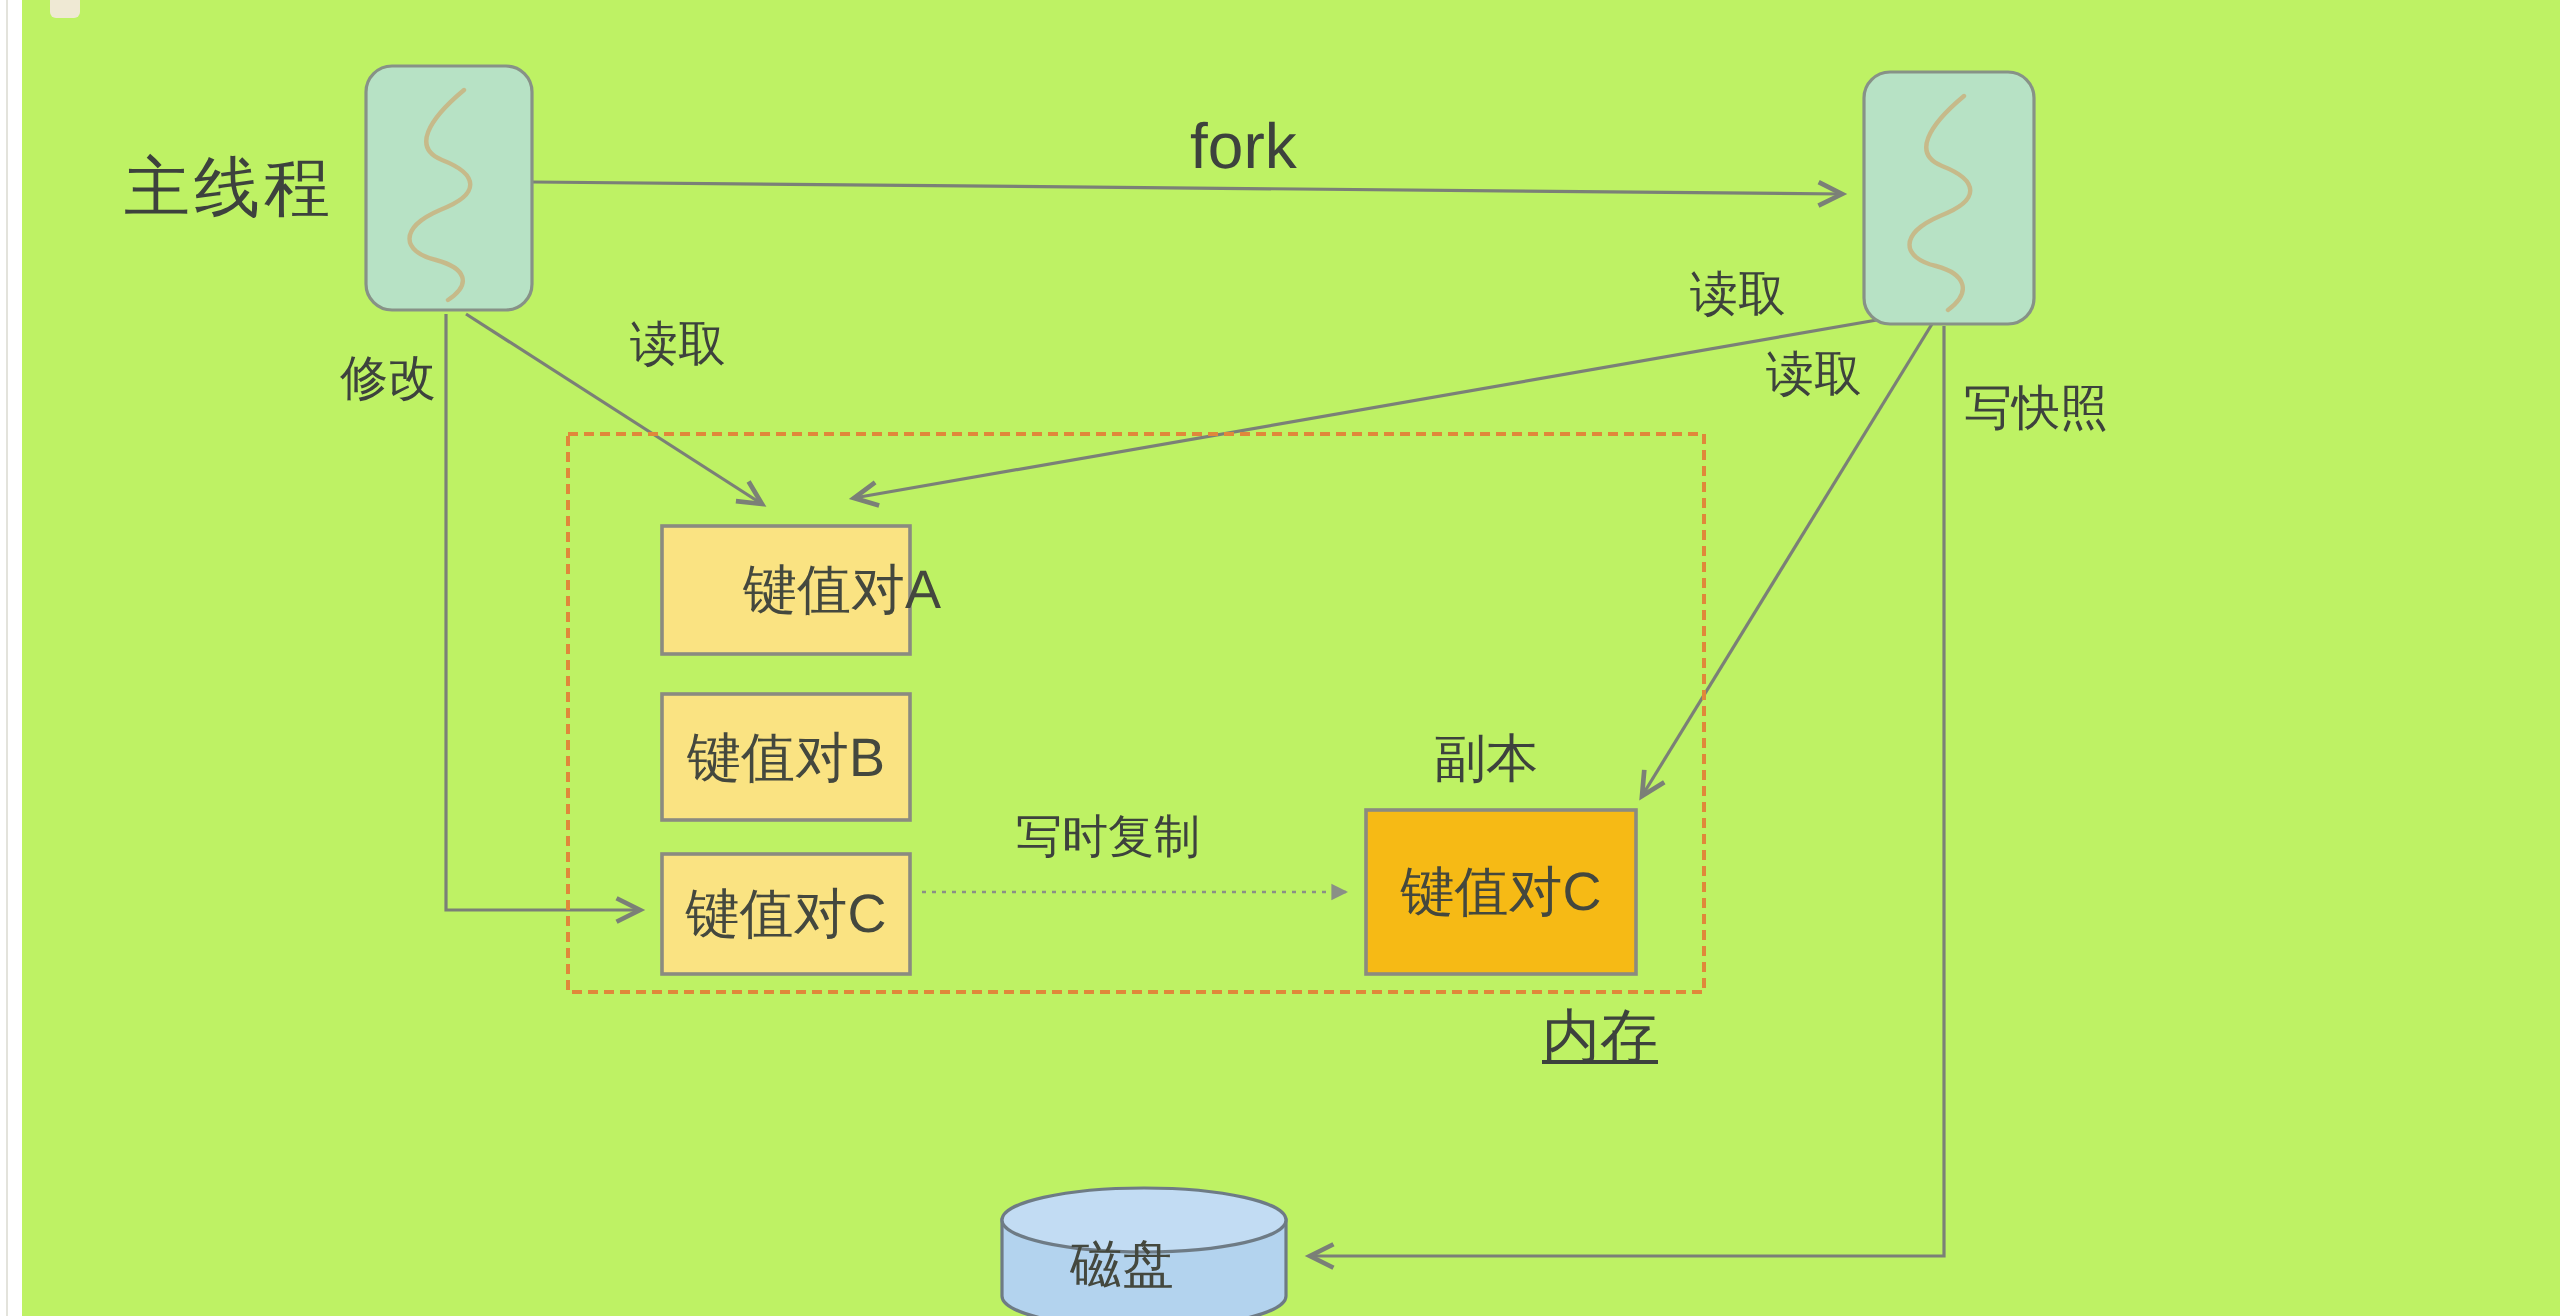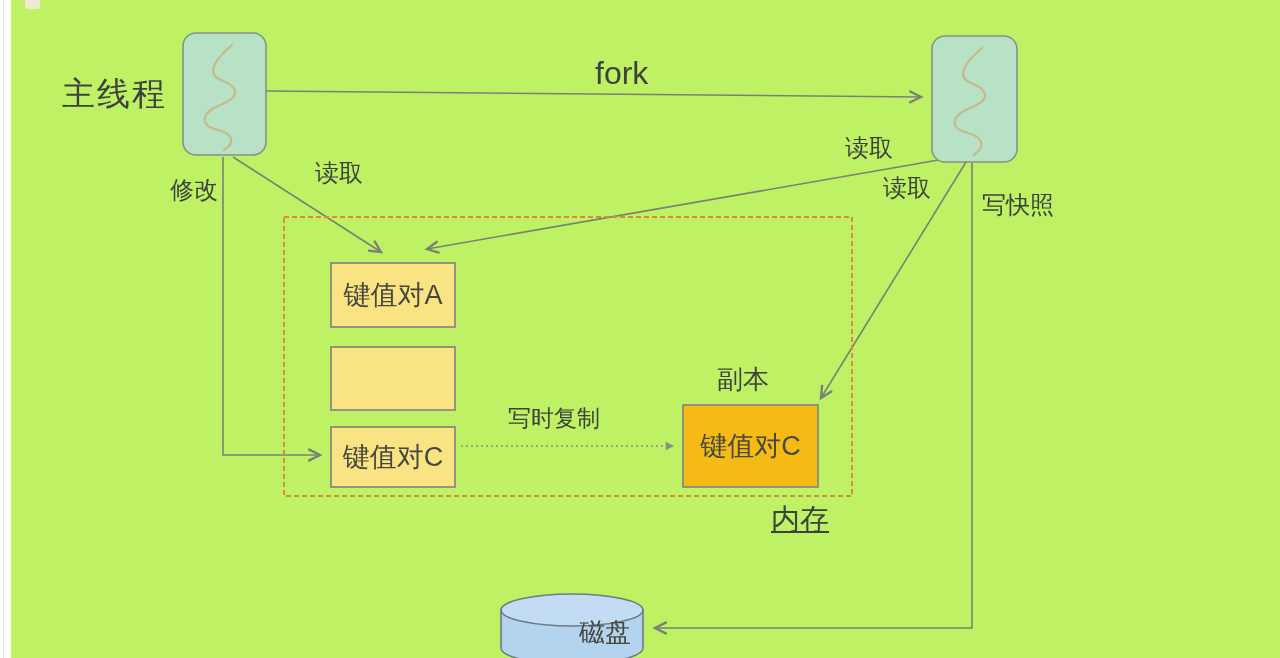--- a/index.html
+++ b/index.html
@@ -31,25 +31,25 @@
   [data-name="fork-label"]            { left:595px; top:56px;  font-size:32px; }
   [data-name="modify-label"]          { left:170px; top:177px; font-size:24px; }
   [data-name="read-main-label"]       { left:315px; top:160px; font-size:24px; }
   [data-name="read-child-upper-label"]{ left:845px; top:135px; font-size:24px; }
   [data-name="read-child-lower-label"]{ left:883px; top:175px; font-size:24px; }
   [data-name="write-snapshot-label"]  { left:982px; top:192px; font-size:24px; }
   [data-name="copy-on-write-label"]   { left:508px; top:406px; font-size:23px; }
   [data-name="copy-caption"]          { left:717px; top:365px; font-size:26px;text-align:right; }
   [data-name="memory-label"]          { left:771px; top:504px; font-size:29px;text-decoration:underline; }
   
-  [data-name="kv-a-label"]   { left:331px; top:263px; width:124px; height:64px; font-size:27px; }
+  [data-name="kv-a-label"]   { left:331px; top:263px; width:124px; height:64px; font-size:27px;padding-left:28px; }
   [data-name="kv-b-label"]   { left:331px; top:347px; width:124px; height:63px; font-size:27px; }
   [data-name="kv-c-label"]   { left:331px; top:427px; width:124px; height:60px; font-size:27px; }
   [data-name="kv-c-copy-label"] { left:683px; top:405px; width:135px; height:82px; font-size:27px; }
-  [data-name="disk-label"]   { left:501px; top:612px; width:120px; height:40px; font-size:26px;padding-left:44px; }
+  [data-name="disk-label"]   { left:501px; top:612px; width:120px; height:40px; font-size:26px; }
   
   [data-name="left-margin-strip"] {
     position:absolute; left:0; top:0; width:11px; height:658px; background:#ffffff;
   }
   [data-name="left-margin-hairline"] {
     position:absolute; left:3px; top:0; width:1px; height:658px; background:#e3e3dc;
   }
   [data-name="top-edge-fragment"] {
     position:absolute; left:25px; top:0; width:15px; height:9px; background:#efe9d4; border-radius:0 0 3px 3px;
   }
@@ -98,20 +98,21 @@
   <div class="lbl" data-name="modify-label">修改</div>
   <div class="lbl" data-name="read-main-label">读取</div>
   <div class="lbl" data-name="read-child-upper-label">读取</div>
   <div class="lbl" data-name="read-child-lower-label">读取</div>
   <div class="lbl" data-name="write-snapshot-label">写快照</div>
   <div class="lbl" data-name="copy-on-write-label">写时复制</div>
   <div class="lbl" data-name="copy-caption">副本</div>
   <div class="lbl" data-name="memory-label">内存</div>
 
   <div class="node-label" data-name="kv-a-label">键值对A</div>
+  <div class="node-label" data-name="kv-b-label">键值对B</div>
   <div class="node-label" data-name="kv-c-label">键值对C</div>
   <div class="node-label" data-name="kv-c-copy-label">键值对C</div>
   <div class="node-label" data-name="disk-label">磁盘</div>
 
   <div data-name="left-margin-strip">
     <div data-name="left-margin-hairline"></div>
   </div>
   <div data-name="top-edge-fragment"></div>
 
 </div>

